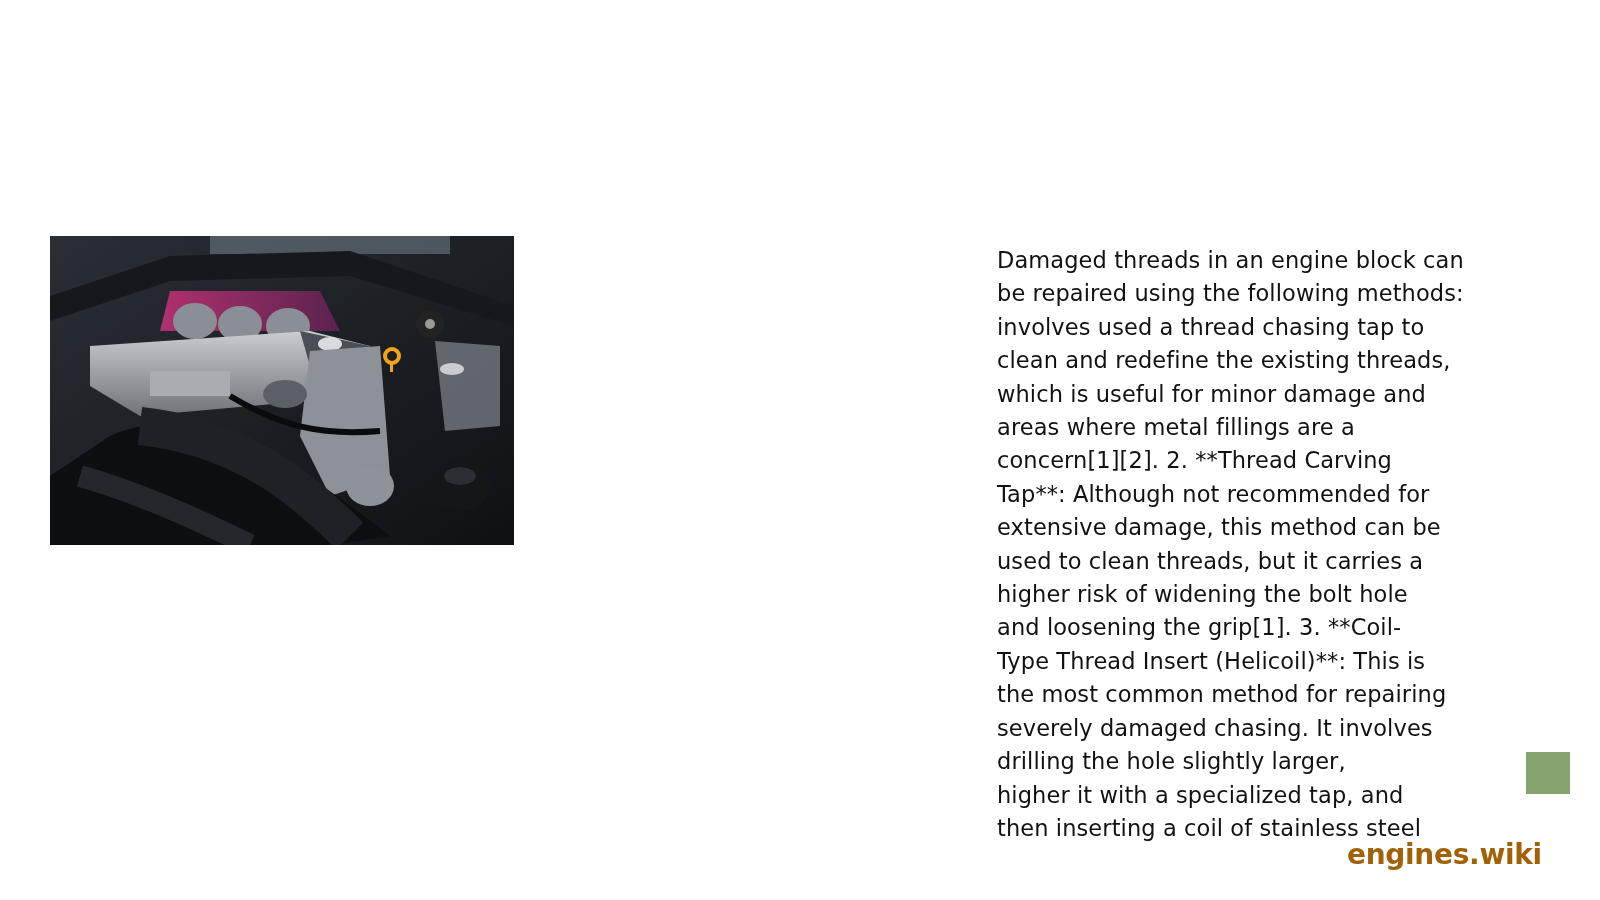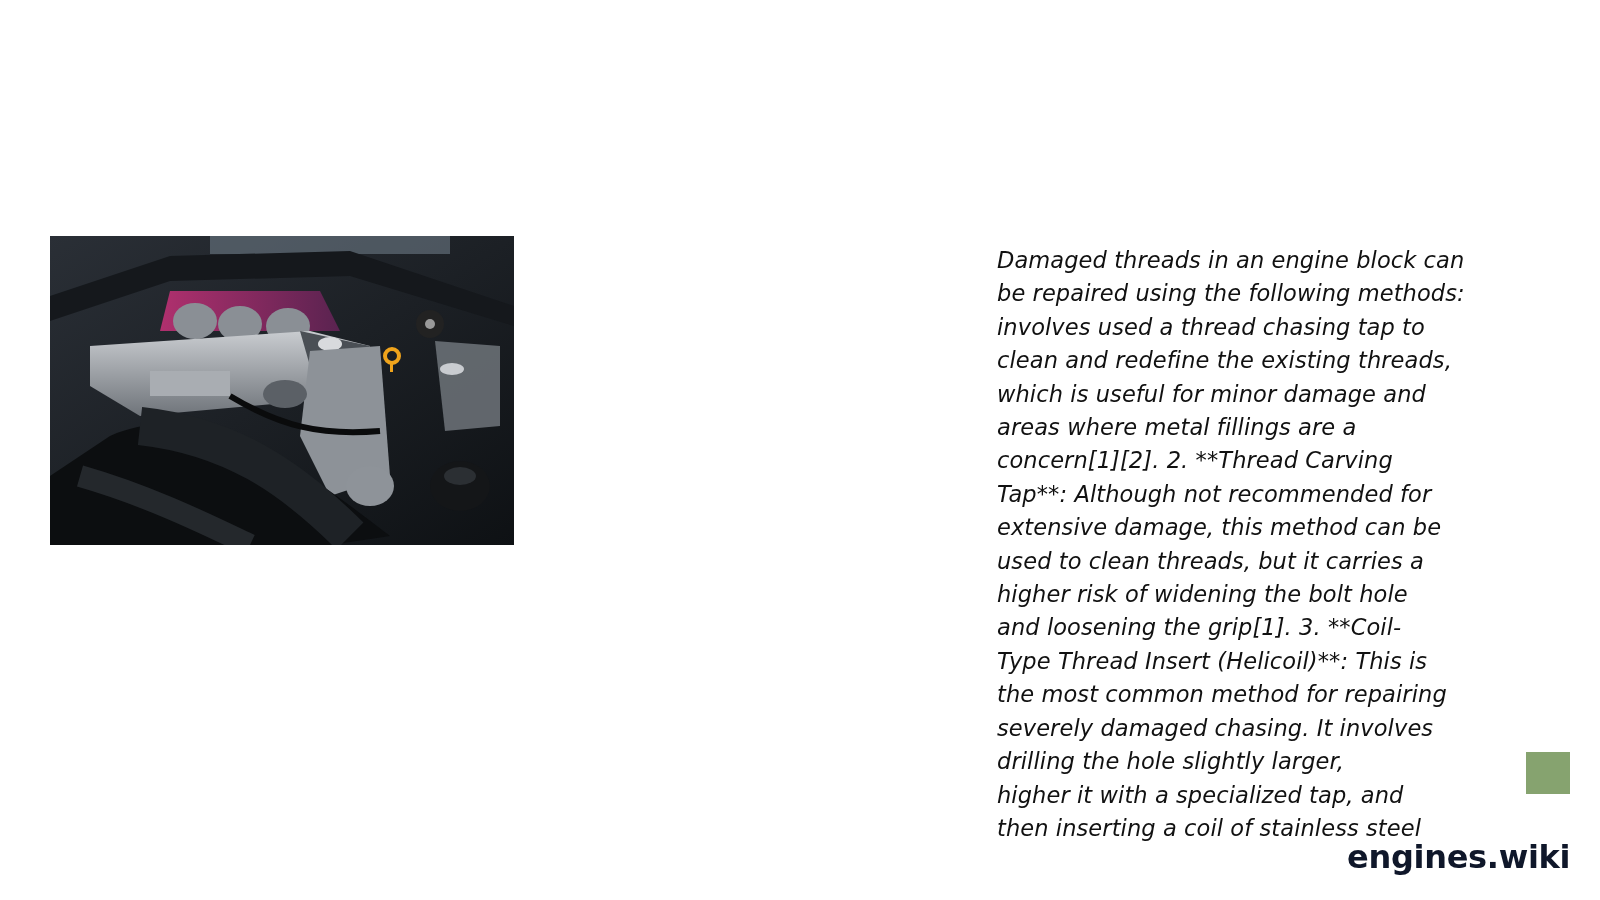--- a/index.html
+++ b/index.html
@@ -28,37 +28,37 @@
     .article {
       position: absolute;
       left: 997px;
       top: 244px;
       width: 500px;
       font-size: 22.5px;
       line-height: 33.4px;
       color: #111111;
       letter-spacing: 0.1px;
     }
-    .article .line { display: block; white-space: nowrap; font-style: italic; }
+    .article .line { display: block; white-space: nowrap; }
     .accent-square {
       position: absolute;
       left: 1526px;
       top: 752px;
       width: 44px;
       height: 42px;
       background: #86a36f;
     }
     .watermark {
       position: absolute;
       left: 1347px;
       top: 838px;
       font-family: "DejaVu Sans", sans-serif;
       font-weight: bold;
-      font-size: 32px;
-      color: #0f172a;
+      font-size: 28px;
+      color: #a16207;
       letter-spacing: -0.3px;
     }
   </style>
 </head>
 <body>
 
 <div class="hero-image">
   <svg viewBox="0 0 464 309" preserveAspectRatio="none">
     <defs>
       <linearGradient id="bg" x1="0" y1="0" x2="1" y2="1">

